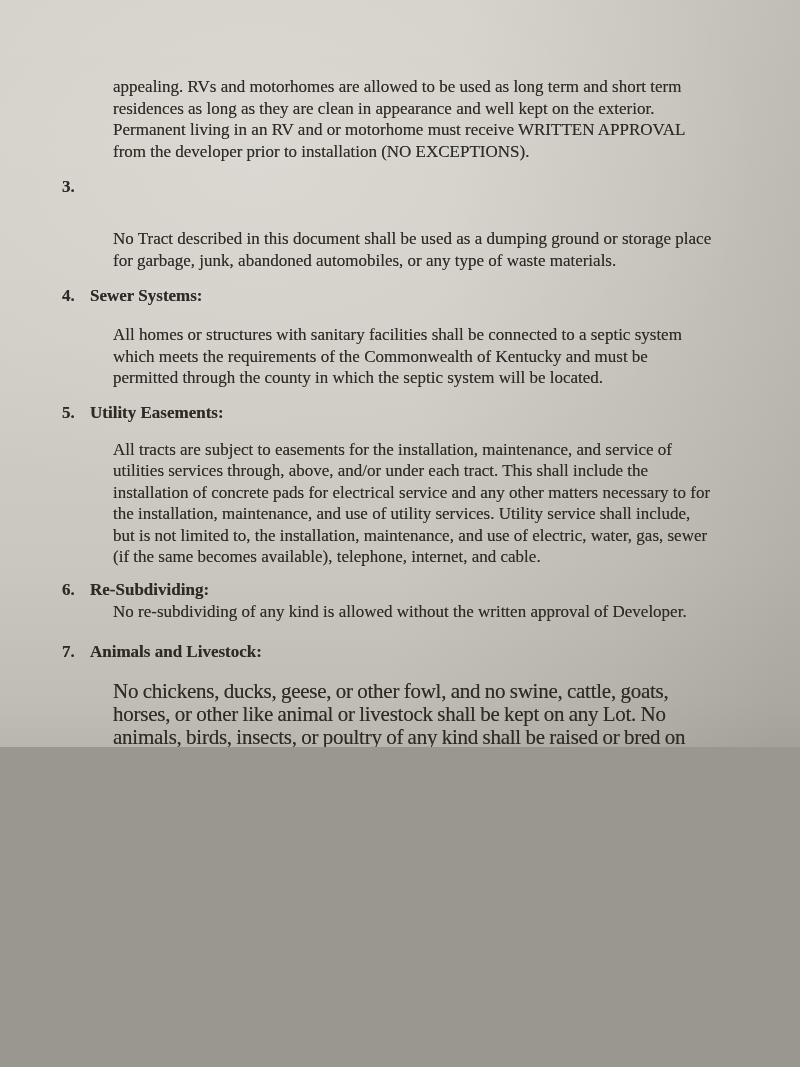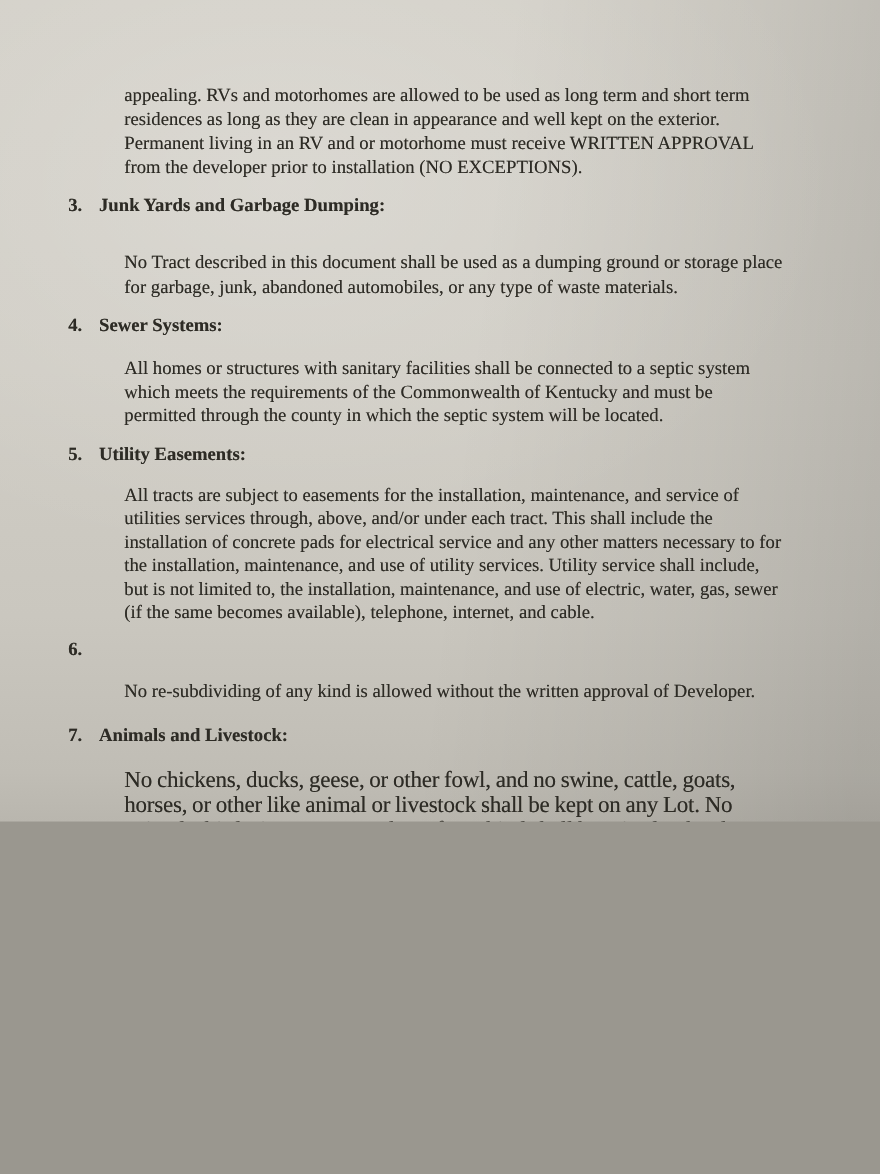--- a/index.html
+++ b/index.html
@@ -47,21 +47,21 @@
     flex: 1 1 auto;
   }
   
   .h3  { margin-top: 14px; }
   .p3  { margin-top: 30px; }
   .h4  { margin-top: 14px; }
   .p4  { margin-top: 17px; }
   .h5  { margin-top: 13px; }
   .p5  { margin-top: 15px; }
   .h6  { margin-top: 11px; }
-  .p6  { margin-top: 17px; }
+  .p6  { }
   .h7  { margin-top: 19px; }
   
   .condensed {
     font-size: 21px;
     line-height: 23px;
     letter-spacing: -0.25px;
     word-spacing: -0.5px;
     margin-right: 84px;
   }
   .p7a { margin-top: 17px; }
@@ -72,38 +72,38 @@
 </head>
 <body>
 
 <div class="paper">
   <div class="content">
 
     <p class="para">appealing. RVs and motorhomes are allowed to be used as long term and short term residences as long as they are clean in appearance and well kept on the exterior. Permanent living in an RV and or motorhome must receive WRITTEN APPROVAL from the developer prior to installation (NO EXCEPTIONS).</p>
 
     <div class="section-head h3">
       <span class="sec-num">3.</span>
-      <span class="sec-title">Junk Yards and Garbage Dumping:</span>
     </div>
     <p class="para p3">No Tract described in this document shall be used as a dumping ground or storage place for garbage, junk, abandoned automobiles, or any type of waste materials.</p>
 
     <div class="section-head h4">
       <span class="sec-num">4.</span>
       <span class="sec-title">Sewer Systems:</span>
     </div>
     <p class="para p4">All homes or structures with sanitary facilities shall be connected to a septic system which meets the requirements of the Commonwealth of Kentucky and must be permitted through the county in which the septic system will be located.</p>
 
     <div class="section-head h5">
       <span class="sec-num">5.</span>
       <span class="sec-title">Utility Easements:</span>
     </div>
     <p class="para p5">All tracts are subject to easements for the installation, maintenance, and service of utilities services through, above, and/or under each tract. This shall include the installation of concrete pads for electrical service and any other matters necessary to for the installation, maintenance, and use of utility services. Utility service shall include, but is not limited to, the installation, maintenance, and use of electric, water, gas, sewer (if the same becomes available), telephone, internet, and cable.</p>
 
     <div class="section-head h6">
       <span class="sec-num">6.</span>
+      <span class="sec-title">Re-Subdividing:</span>
     </div>
     <p class="para p6">No re-subdividing of any kind is allowed without the written approval of Developer.</p>
 
     <div class="section-head h7">
       <span class="sec-num">7.</span>
       <span class="sec-title">Animals and Livestock:</span>
     </div>
     <p class="para condensed p7a">No chickens, ducks, geese, or other fowl, and no swine, cattle, goats, horses, or other like animal or livestock shall be kept on any Lot. No animals, birds, insects, or poultry of any kind shall be raised or bred on any Lot except dogs, cats and other household pets which are kept for domestic purposes only, and not kept, bred, or maintained for any commercial purpose. No more that two dogs and two cats may be kept on any Lot except when such dogs or cats in excess of such numbers are less than three (3) months of age.</p>
 
   </div>

